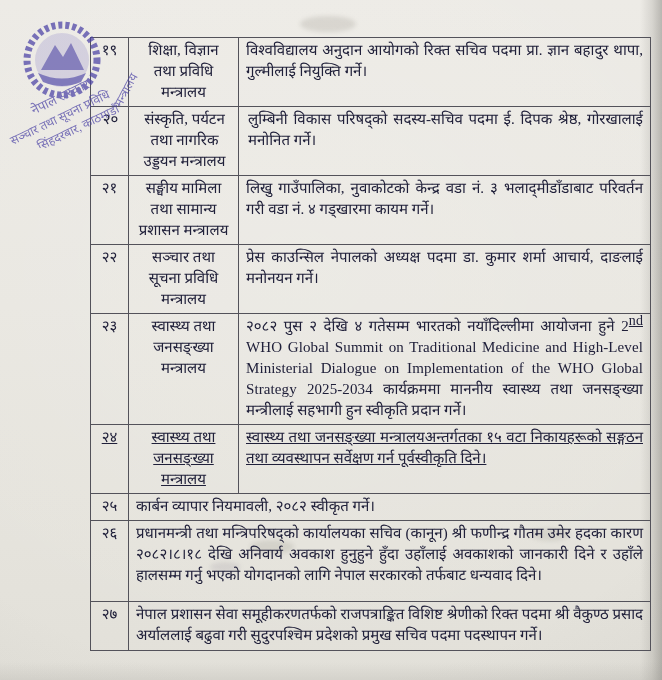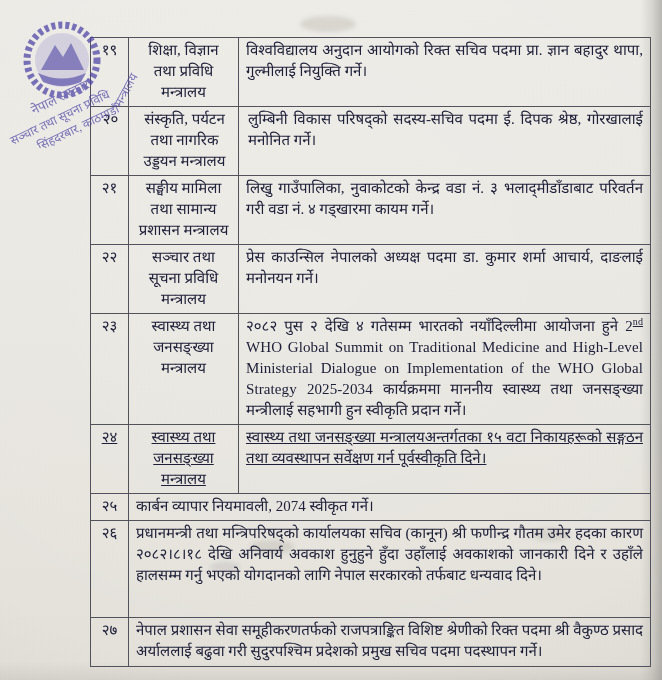--- a/index.html
+++ b/index.html
@@ -36,30 +36,30 @@
     vertical-align:top;
     box-sizing:border-box;
     font-size:15px;line-height:21px;
     padding:2px 7px 3px 7px;
   }
   table.doc{border:1.5px solid #45444c;}
   td.sn{text-align:center;padding:2px 2px;}
   td.ministry{text-align:center;padding:2px 4px;margin-top:39px;}
   td.decision{text-align:justify;}
   .latin{font-family:"Liberation Serif","DejaVu Serif",serif;letter-spacing:.1px;}
-  sup.latin{font-size:10px;line-height:0;text-decoration:underline;}
+  sup.latin{font-size:14px;line-height:0;text-decoration:underline;}
   
   tbody tr:nth-child(1) td{height:54px;}
   tbody tr:nth-child(2) td{height:67px;padding-left:9px;}
   tbody tr:nth-child(3) td{height:65px;}
   tbody tr:nth-child(4) td{height:53px;}
   tbody tr:nth-child(5) td{height:104px;}
   tbody tr:nth-child(6) td{height:59px;text-decoration:underline;}
   tbody tr:nth-child(7) td{height:23px;}
-  tbody tr:nth-child(8) td{height:97px;}
+  tbody tr:nth-child(8) td{height:81px;}
   tbody tr:nth-child(9) td{height:49px;}
 
   
   .stamp{position:absolute;left:-4px;top:8px;width:175px;height:140px;
     filter:blur(.4px);z-index:5;pointer-events:none;}
 </style>
 </head>
 <body>
 
 <div class="vignette"></div>
@@ -124,21 +124,21 @@
         <td class="ministry">स्वास्थ्य तथा जनसङ्ख्या मन्त्रालय</td>
         <td class="decision"><span>२०८२ पुस २ देखि ४ गतेसम्म भारतको नयाँदिल्लीमा आयोजना हुने </span><span class="latin">2</span><sup class="latin">nd</sup><span class="latin"> WHO Global Summit on Traditional Medicine and High-Level Ministerial Dialogue on Implementation of the WHO Global Strategy 2025-2034 </span><span>कार्यक्रममा माननीय स्वास्थ्य तथा जनसङ्ख्या मन्त्रीलाई सहभागी हुन स्वीकृति प्रदान गर्ने।</span></td>
       </tr>
       <tr>
         <td class="sn">२४</td>
         <td class="ministry">स्वास्थ्य तथा जनसङ्ख्या मन्त्रालय</td>
         <td class="decision"><span>स्वास्थ्य तथा जनसङ्ख्या मन्त्रालयअन्तर्गतका १५ वटा निकायहरूको सङ्गठन तथा व्यवस्थापन सर्वेक्षण गर्न पूर्वस्वीकृति दिने।</span></td>
       </tr>
       <tr>
         <td class="sn">२५</td>
-        <td class="decision" colspan="2"><span>कार्बन व्यापार नियमावली, 2074 स्वीकृत गर्ने।</span></td>
+        <td class="decision" colspan="2"><span>कार्बन व्यापार नियमावली, २०८२ स्वीकृत गर्ने।</span></td>
       </tr>
       <tr>
         <td class="sn">२६</td>
         <td class="decision" colspan="2"><span>प्रधानमन्त्री तथा मन्त्रिपरिषद्को कार्यालयका सचिव (कानून) श्री फणीन्द्र गौतम उमेर हदका कारण २०८२।८।१८ देखि अनिवार्य अवकाश हुनुहुने हुँदा उहाँलाई अवकाशको जानकारी दिने र उहाँले हालसम्म गर्नु भएको योगदानको लागि नेपाल सरकारको तर्फबाट धन्यवाद दिने।</span></td>
       </tr>
       <tr>
         <td class="sn">२७</td>
         <td class="decision" colspan="2"><span>नेपाल प्रशासन सेवा समूहीकरणतर्फको राजपत्राङ्कित विशिष्ट श्रेणीको रिक्त पदमा श्री वैकुण्ठ प्रसाद अर्याललाई बढुवा गरी सुदुरपश्चिम प्रदेशको प्रमुख सचिव पदमा पदस्थापन गर्ने।</span></td>
       </tr>
     </tbody>

